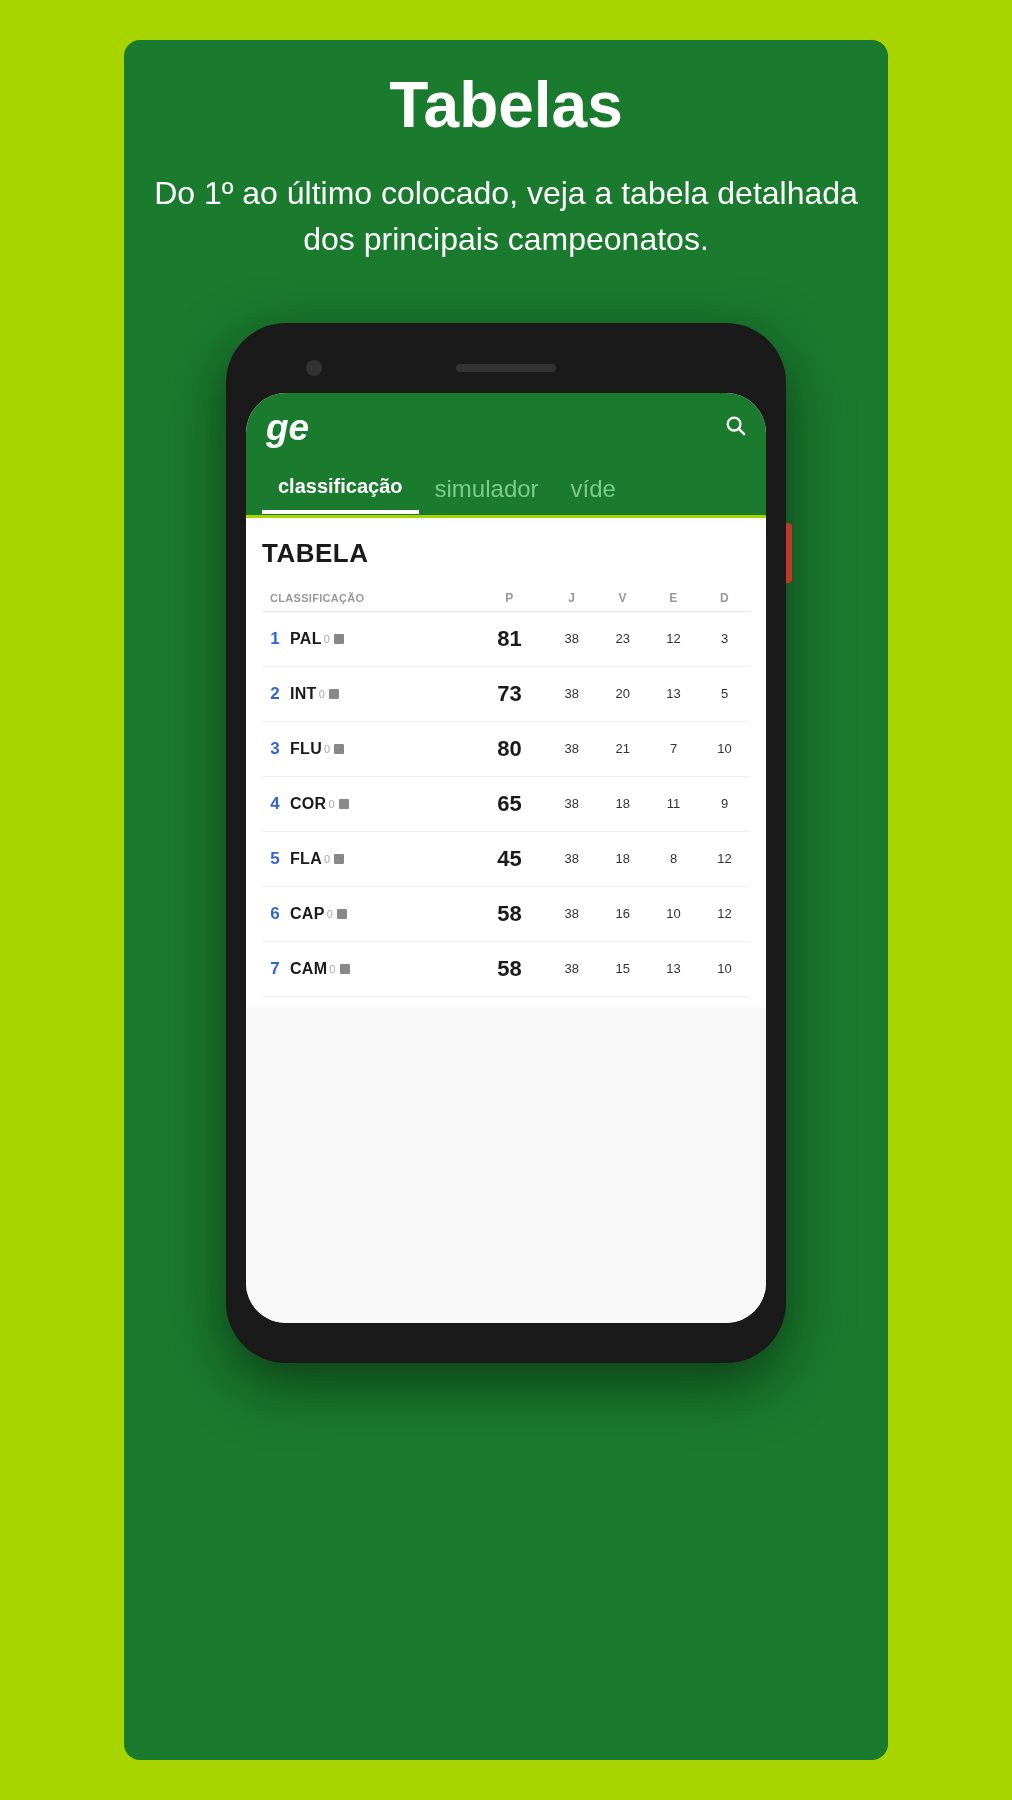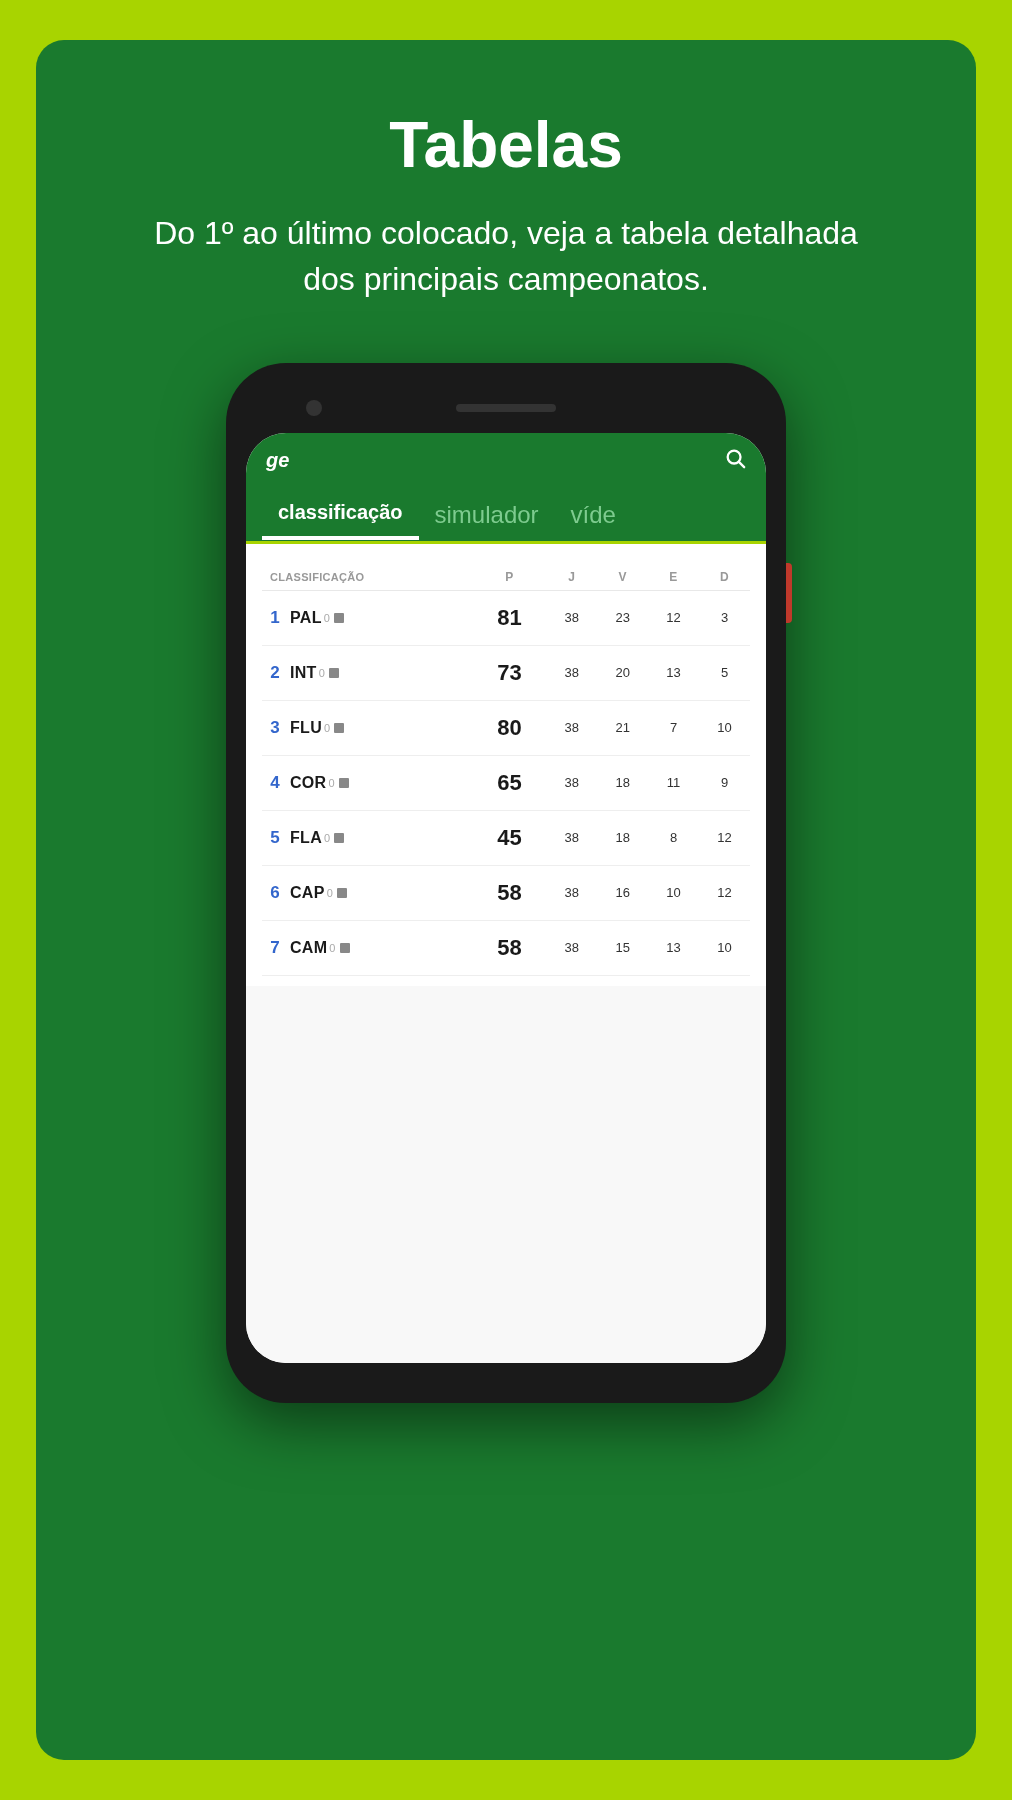--- a/index.html
+++ b/index.html
@@ -9,28 +9,28 @@
       height: 1800px;
       background-color: #a8d400;
       display: flex;
       align-items: center;
       justify-content: center;
       font-family: 'Arial', sans-serif;
       overflow: hidden;
     }
 
     .outer-container {
-      width: 940px;
+      width: 764px;
       height: 1720px;
       background-color: #1a7a2e;
-      border-radius: 28px;
+      border-radius: 16px;
       display: flex;
       flex-direction: column;
       align-items: center;
-      padding-top: 68px;
+      padding-top: 28px;
       position: relative;
     }
 
     .headline {
       color: #ffffff;
       font-size: 64px;
       font-weight: 900;
       text-align: center;
       margin-bottom: 28px;
       font-family: Arial, sans-serif;
@@ -109,21 +109,21 @@
       background-color: #1a7a2e;
       display: flex;
       align-items: center;
       justify-content: space-between;
       padding: 14px 20px;
       flex-shrink: 0;
     }
 
     .app-logo {
       color: #ffffff;
-      font-size: 20px;
+      font-size: 37px;
       font-weight: 900;
       font-style: italic;
       font-family: Arial, sans-serif;
     }
 
     .search-icon-container {
       color: #ffffff;
       font-size: 22px;
     }
 
@@ -287,20 +287,21 @@
       </div>
 
       <div class="tab-bar">
         <div class="tab-item active">classificação</div>
         <div class="tab-item inactive">simulador</div>
         <div class="tab-item inactive">víde</div>
       </div>
 
       <div class="app-content">
         <div class="table-section">
+          <div class="table-title">TABELA</div>
 
           <table class="standings-table">
             <thead>
               <tr>
                 <th class="team-header" colspan="2">CLASSIFICAÇÃO</th>
                 <th>P</th>
                 <th>J</th>
                 <th>V</th>
                 <th>E</th>
                 <th>D</th>

